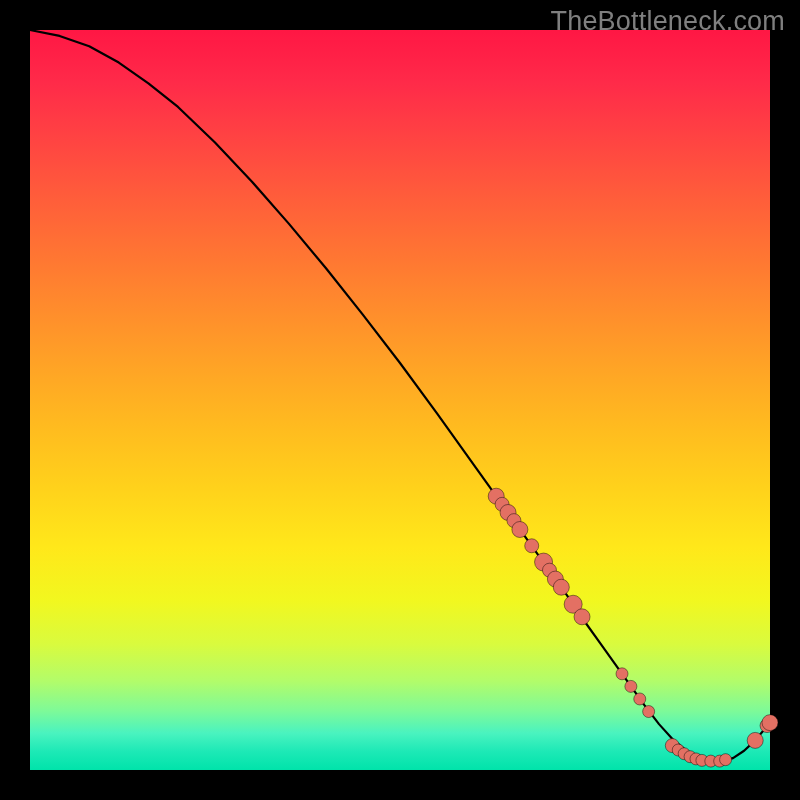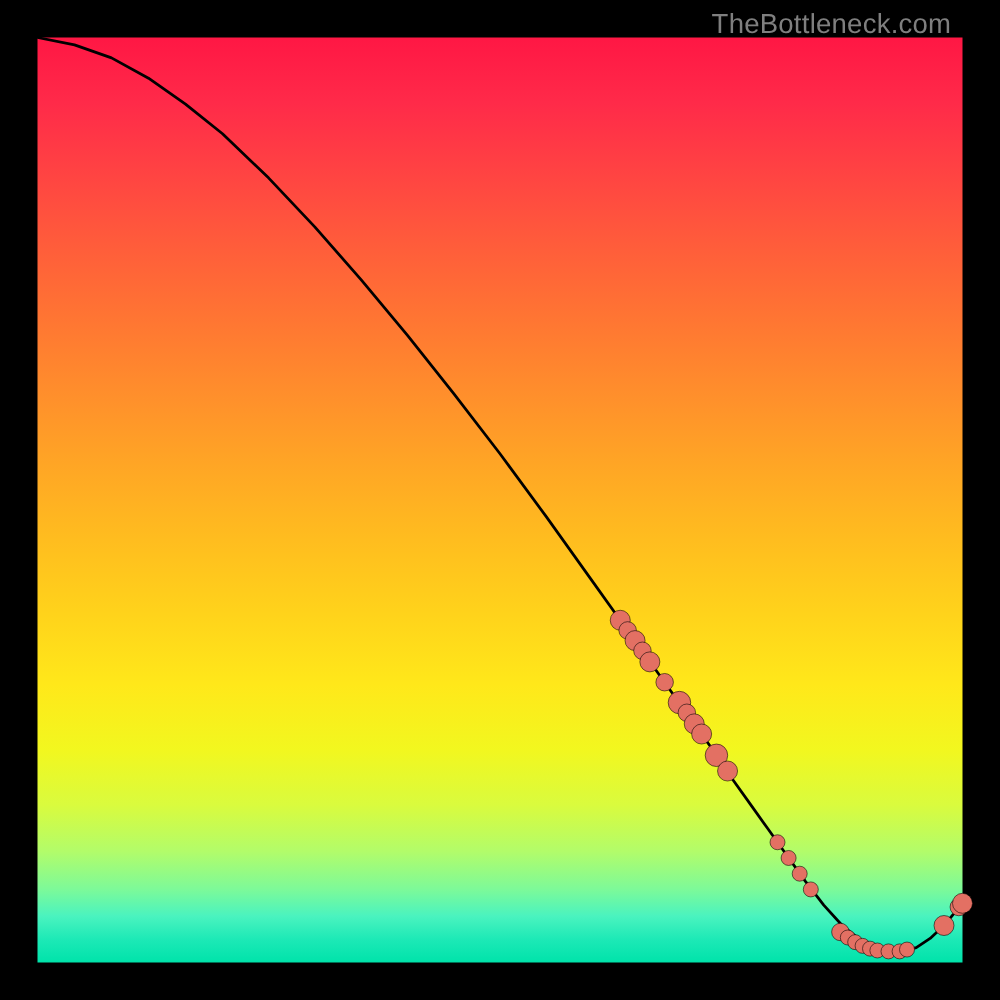--- a/index.html
+++ b/index.html
@@ -39,23 +39,23 @@
       #b2fc6a 88%,
       #7efa98 92%,
       #4af3bf 95%,
       #1de9b6 97.5%,
       #00e3aa 100%
     );
   }
   .watermark {
     position: absolute;
     top: 6px;
-    right: 39px;
+    right: 15px;
     color: #7f7f7f;
-    font-size: 22px;
+    font-size: 27px;
     letter-spacing: 0.2px;
     font-weight: 500;
   }
   svg.overlay {
     position: absolute;
     left: 30px;
     top: 30px;
     width: 740px;
     height: 740px;
     overflow: visible;

